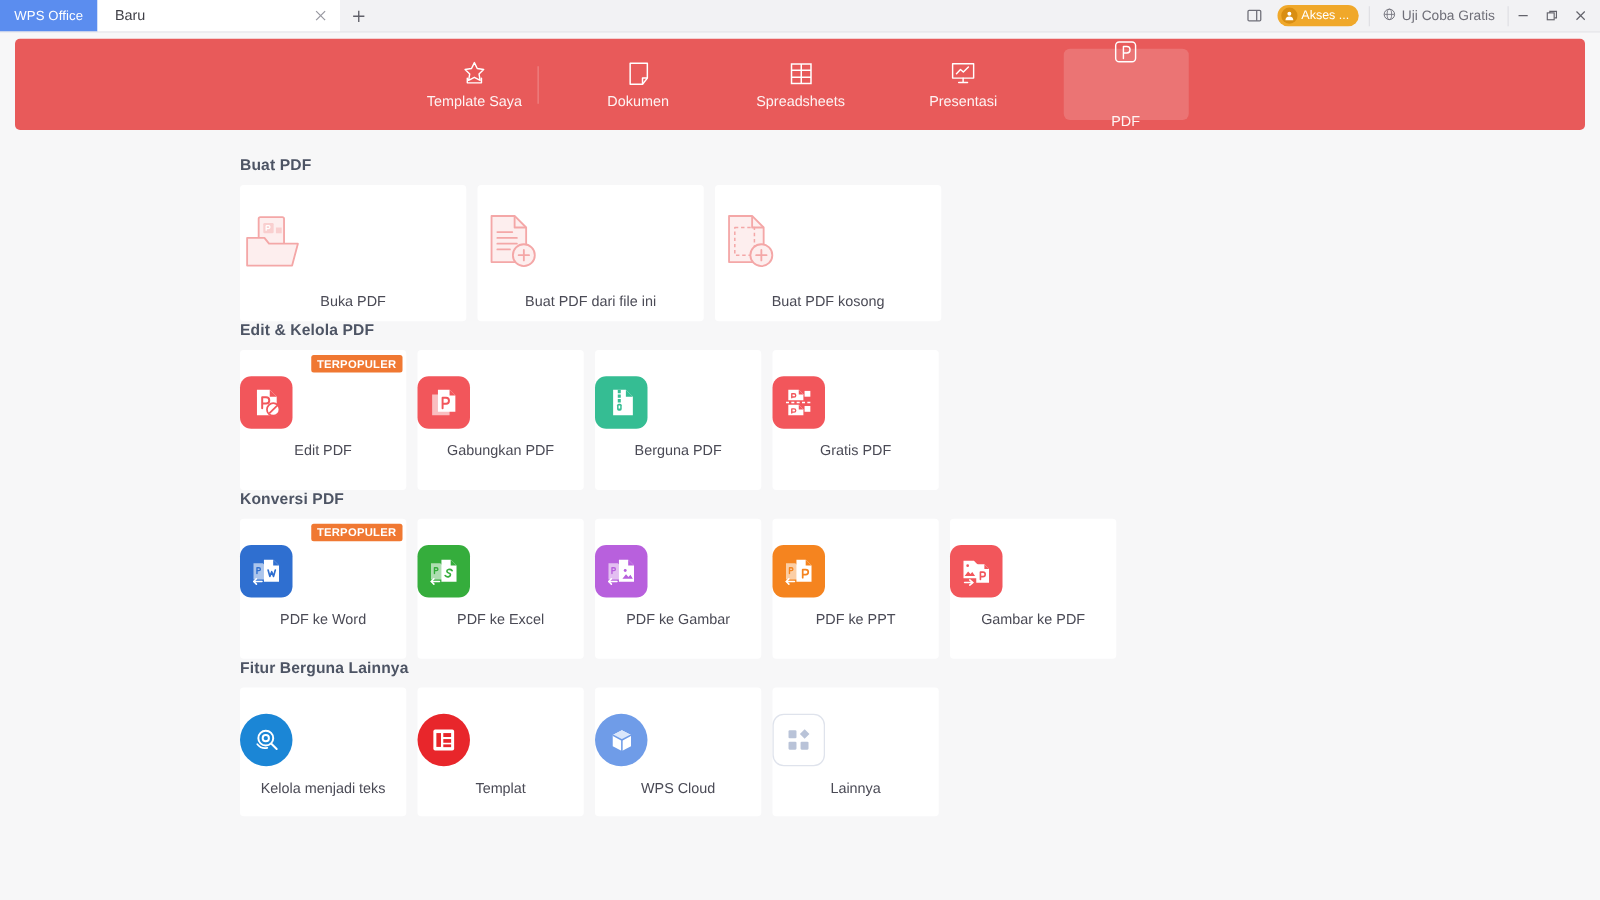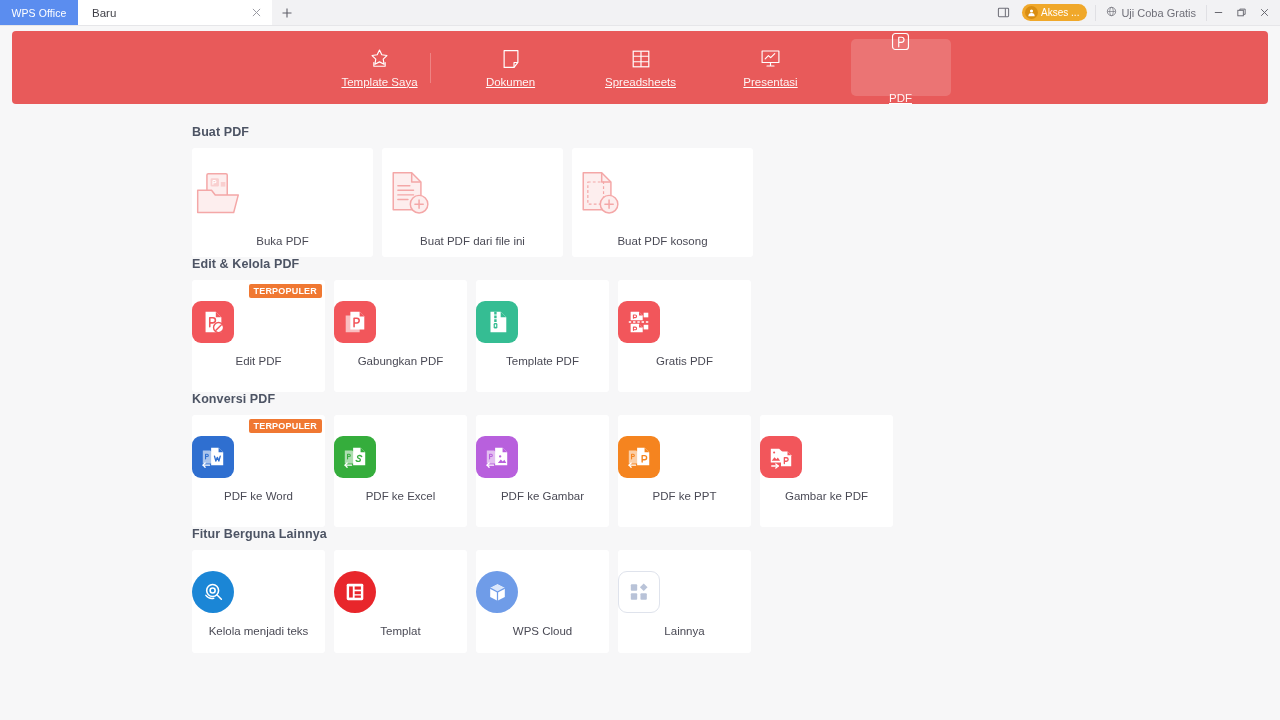--- a/index.html
+++ b/index.html
@@ -111,21 +111,20 @@
     width: 100px;
     height: 57px;
     border-radius: 5px;
     display: flex;
     flex-direction: column;
     align-items: center;
     justify-content: center;
     gap: 6px;
     color: #ffffff;
     position: relative;
-    text-decoration: underline;
   }
   .nav-item .nav-label {
     font-size: 11.5px;
     color: rgba(255,255,255,.93);
     line-height: 1;
   }
   .nav-item.active { background: rgba(255,255,255,.16); gap: 40px; }
   .nav-gap { width: 30px; }
   .nav-divider {
     width: 1px; height: 30px;
@@ -429,21 +428,21 @@
       <div class="card card-tool">
         <div class="tile" style="background:#35bd93">
           <svg width="26" height="26" viewBox="0 0 28 28" fill="none">
             <path d="M7 3 h11 l6 6 v16 h-17 z" fill="#ffffff"></path>
             <path d="M18 3 v6 h6" fill="#35bd93"></path>
             <path d="M11 3 h2.6 v3 h-2.6 z M11 7 h2.6 v3 h-2.6 z M11 11 h2.6 v3 h-2.6 z" fill="#35bd93"></path>
             <rect x="10.4" y="15" width="4" height="6" rx="1.4" fill="#35bd93"></rect>
             <rect x="11.7" y="16.6" width="1.4" height="2.6" fill="#ffffff"></rect>
           </svg>
         </div>
-        <div class="card-label">Template PDF</div>
+        <div class="card-label">Berguna PDF</div>
       </div>
 
       <div class="card card-tool">
         <div class="tile" style="background:#f2565b">
           <svg width="26" height="26" viewBox="0 0 28 28" fill="none">
             <path d="M5 3 h9 l4 4 v5 h-13 z" fill="#ffffff"></path>
             <path d="M14 3 v4 h4" fill="#f2565b"></path>
             <path d="M8 6.5 v3.5 M8 6.5 h2 a1.4 1.4 0 0 1 0 2.8 h-2" stroke="#f2565b" stroke-width="1.2" stroke-linecap="round"></path>
             <rect x="19" y="4" width="5" height="5" fill="#ffffff"></rect>
             <path d="M3 14 h22" stroke="#ffffff" stroke-width="1.5" stroke-dasharray="2.6 2"></path>

